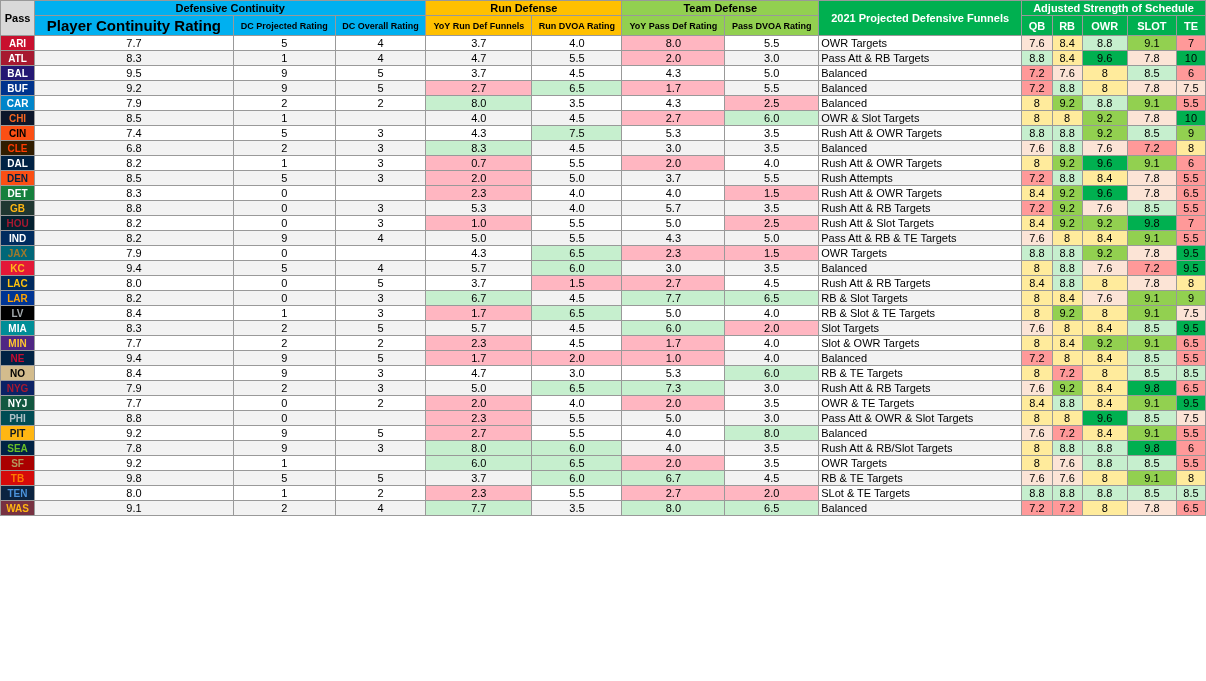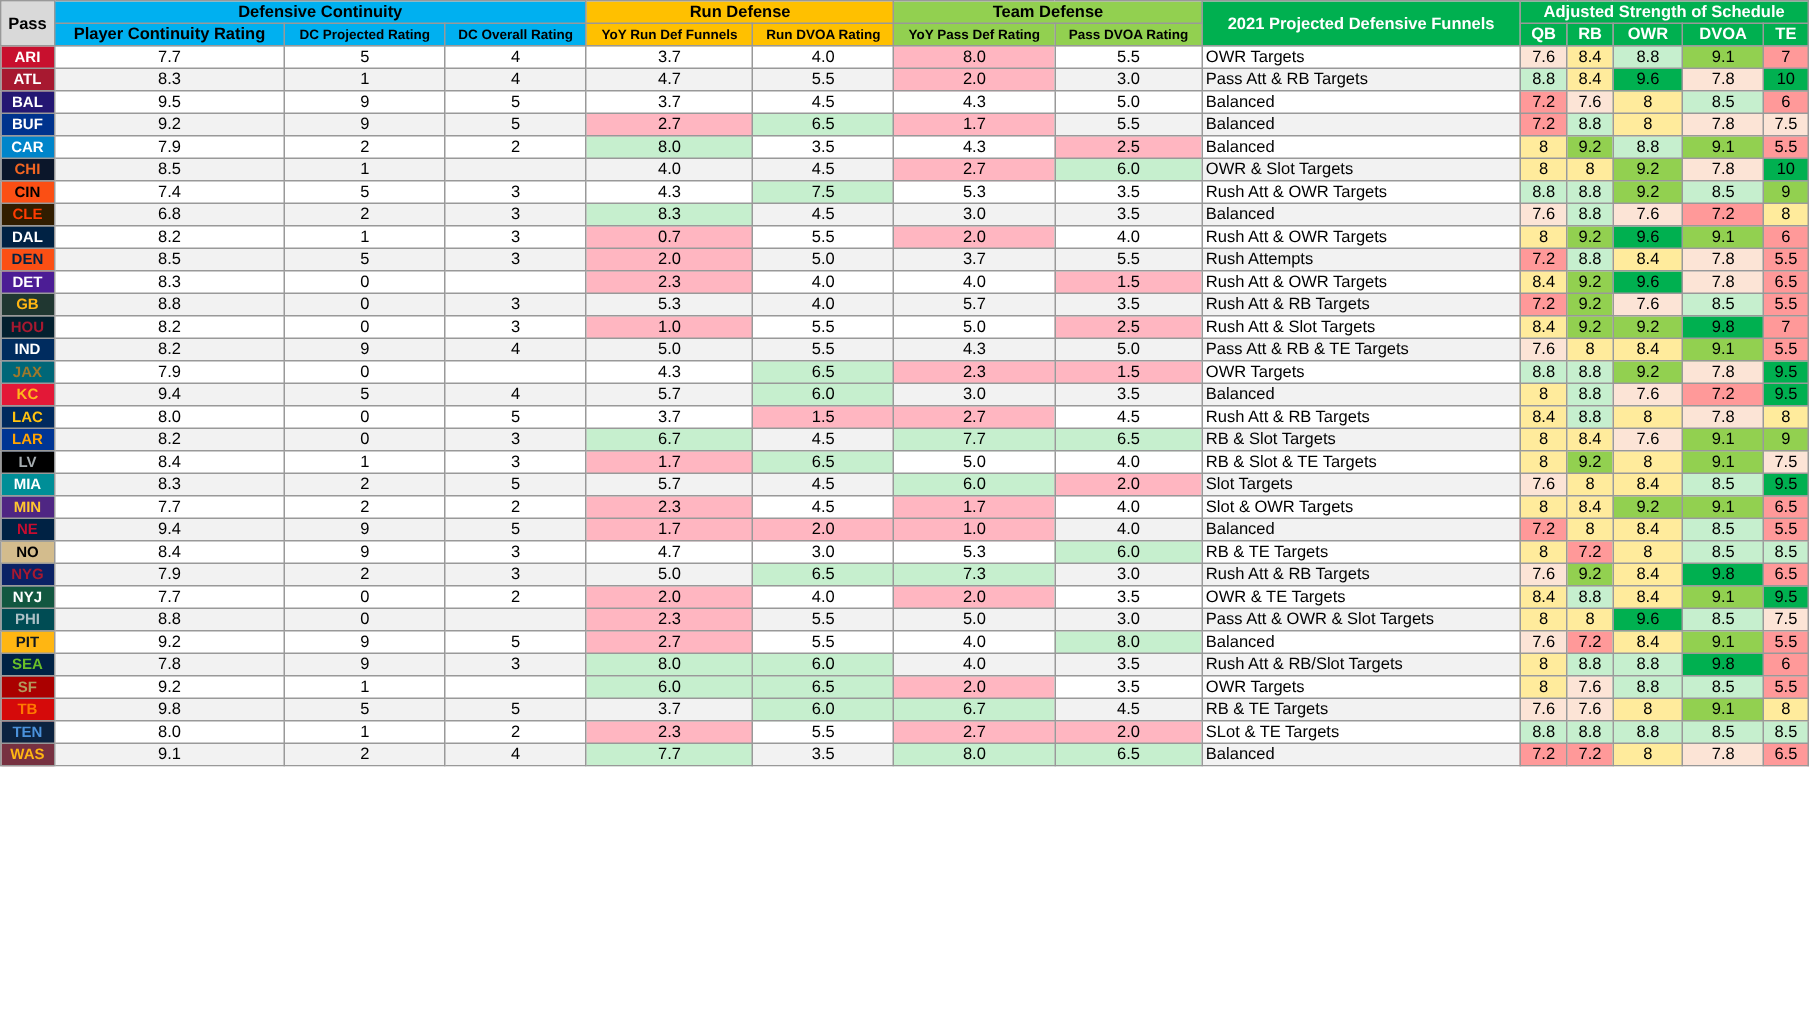--- a/index.html
+++ b/index.html
@@ -16,21 +16,21 @@
     .ari { background: #c8102e; color: #fff; }
     .atl { background: #a71930; color: #fff; }
     .bal { background: #241773; color: #fff; }
     .buf { background: #00338d; color: #fff; }
     .car { background: #0085ca; color: #fff; }
     .chi { background: #0b162a; color: #f26522; }
     .cin { background: #fb4f14; color: #000; }
     .cle { background: #311d00; color: #ff3c00; }
     .dal { background: #002244; color: #fff; }
     .den { background: #fb4f14; color: #002244; }
-    .det { background: #4c1d95; color: #fff; }
+    .det { background: #15803d; color: #fff; }
     .gb { background: #203731; color: #ffb612; }
     .hou { background: #03202f; color: #a71930; }
     .ind { background: #002c5f; color: #fff; }
     .jax { background: #006778; color: #9f792c; }
     .kc { background: #e31837; color: #ffb81c; }
     .lac { background: #002a5e; color: #ffc20e; }
     .lar { background: #003594; color: #ffa300; }
     .lv { background: #000; color: #a5acaf; }
     .mia { background: #008e97; color: #fff; }
     .min { background: #4f2683; color: #ffc62f; }
@@ -55,31 +55,31 @@
   <thead>
     <tr>
       <th rowspan="2" style="background:#d9d9d9;">Pass</th>
       <th colspan="3" class="header-dc">Defensive Continuity</th>
       <th colspan="2" class="header-rd">Run Defense</th>
       <th colspan="2" class="header-pd">Team Defense</th>
       <th rowspan="2" class="header-proj" style="min-width:90px;">2021 Projected Defensive Funnels</th>
       <th colspan="5" class="header-sos">Adjusted Strength of Schedule</th>
     </tr>
     <tr>
-      <th class="header-dc" style="font-size:11px;">Player Continuity Rating</th>
+      <th class="header-dc" style="font-size:15px;">Player Continuity Rating</th>
       <th class="header-dc" style="font-size:9px;">DC Projected Rating</th>
       <th class="header-dc" style="font-size:9px;">DC Overall Rating</th>
       <th class="header-rd" style="font-size:9px;">YoY Run Def Funnels</th>
       <th class="header-rd" style="font-size:9px;">Run DVOA Rating</th>
       <th class="header-pd" style="font-size:9px;">YoY Pass Def Rating</th>
       <th class="header-pd" style="font-size:9px;">Pass DVOA Rating</th>
       <th class="header-sos">QB</th>
       <th class="header-sos">RB</th>
       <th class="header-sos">OWR</th>
-      <th class="header-sos">DVOA</th>
+      <th class="header-sos">SLOT</th>
       <th class="header-sos">TE</th>
     </tr>
   </thead>
   <tbody id="table-body">
   <tr>
         <td class="team-col ari">ARI</td>
         <td style="background: rgb(255, 255, 255);">7.7</td>
         <td style="background: rgb(255, 255, 255);">5</td>
         <td style="background: rgb(255, 255, 255);">4</td>
         <td class="" style="background: rgb(255, 255, 255);">3.7</td>

